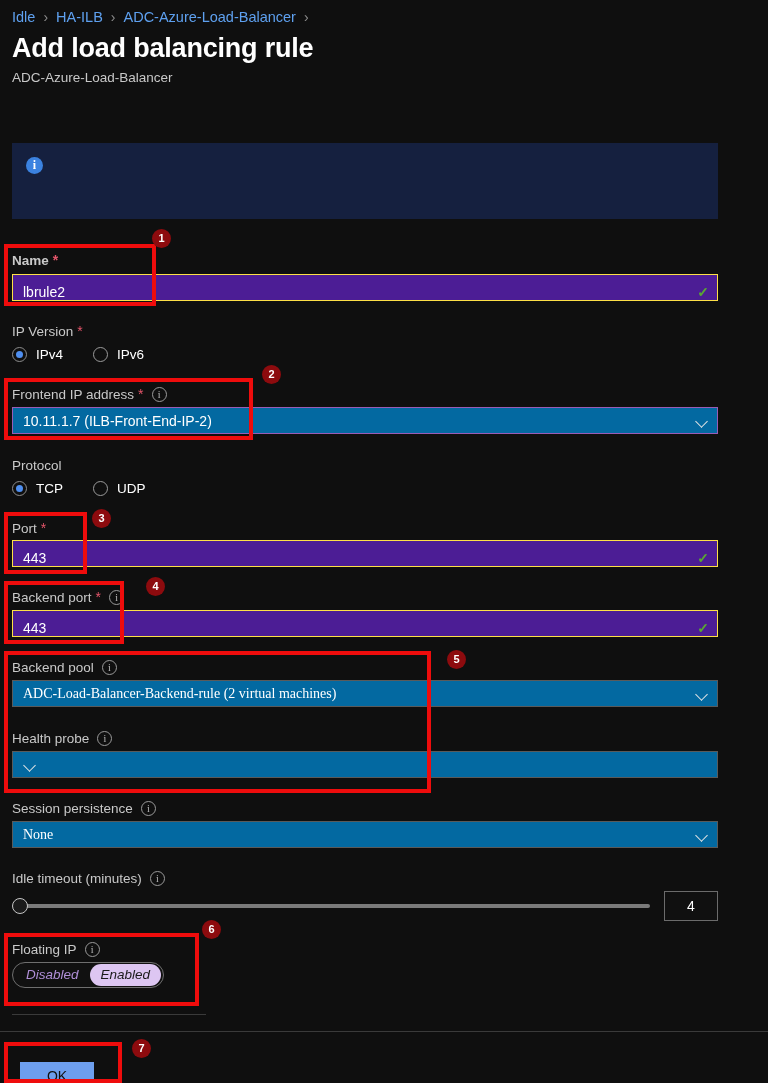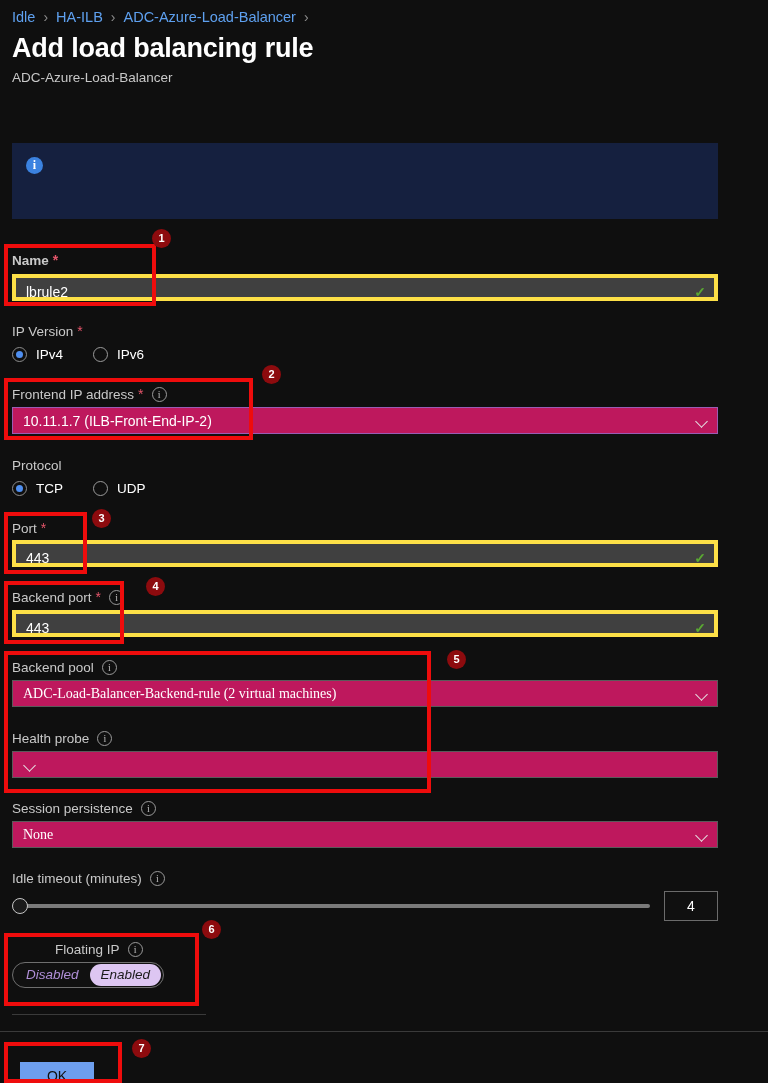--- a/index.html
+++ b/index.html
@@ -122,41 +122,41 @@
     line-height: 13px;
     text-align: center;
     margin-left: 8px;
     flex: 0 0 auto;
   }
 
   .textbox {
     box-sizing: border-box;
     width: 706px;
     height: 27px;
-    background: #404040;
-    border: 4px solid #fde047;
+    background: #4c1d95;
+    border: 1px solid #fde047;
     display: flex;
     align-items: center;
     padding: 8px 8px 0 10px;
     font-size: 14px;
     color: #ffffff;
   }
   .textbox .val { flex: 1 1 auto; }
   .check {
     color: #5aa832;
     font-size: 14px;
     font-weight: bold;
     margin-left: 6px;
   }
 
   .combobox {
     box-sizing: border-box;
     width: 706px;
     height: 27px;
-    background: #be185d;
+    background: #0369a1;
     border: 1px solid #9a5cb4;
     display: flex;
     align-items: center;
     padding: 0 8px 0 10px;
     font-size: 14px;
     color: #ffffff;
   }
   .combobox.gray { border-color: #5a5a5a; font-family: Liberation Serif, serif; }
   .combobox .val { flex: 1 1 auto; }
   .chev {
@@ -493,21 +493,21 @@
 <div class="field" style="top:891px;">
   <div class="slider-wrap">
     <div class="slider-track-area">
       <div class="slider-track"></div>
       <div class="slider-thumb"></div>
     </div>
     <div class="slider-num">4</div>
   </div>
 </div>
 
-<div class="field" style="top:939px;margin-left:43px;">
+<div class="field" style="top:939px;">
   <div class="field-label">
     <span>Floating IP</span>
     <span class="info-glyph">i</span>
   </div>
 </div>
 <div class="field" style="top:962px;">
   <div class="toggle">
     <span class="toggle-opt">Disabled</span>
     <span class="toggle-opt active">Enabled</span>
   </div>

